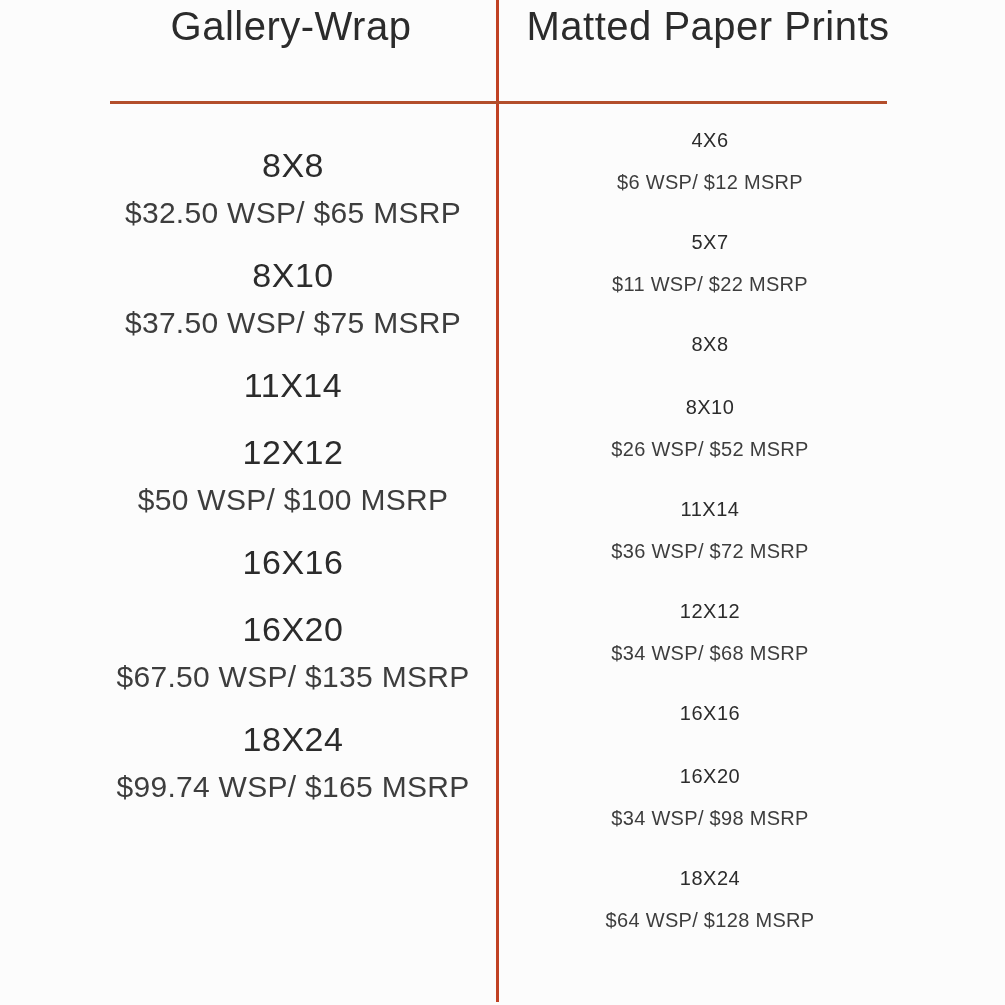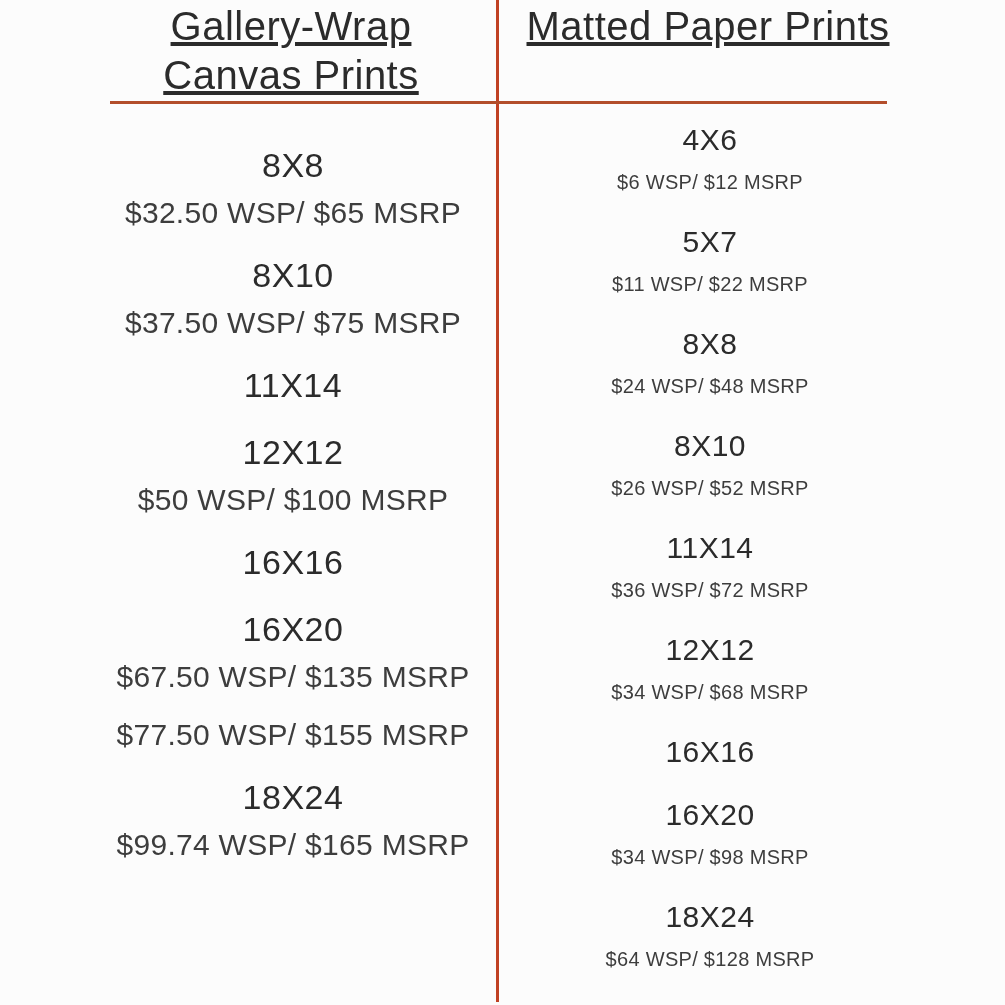--- a/index.html
+++ b/index.html
@@ -39,57 +39,55 @@
   .col-right { left: 510px; }
   .col-title {
     position: absolute;
     top: 2px; left: 0; right: 4px;
     margin: 0;
     font-size: 40px;
     font-weight: 400;
     line-height: 49px;
     letter-spacing: 0.5px;
     color: var(--text, #2b2b2b);
-    text-decoration: underline;
   }
   .title-line { display: block; }
   .items {
     position: absolute;
     left: 0; right: 0;
   }
   .col-left  .items { top: 147px; }
   .col-right .items { top: 125px; }
   .item { font-weight: 400; }
   .col-left  .item { margin-bottom: 31px; }
   .col-right .item { margin-bottom: 33px; }
   .size {
     letter-spacing: 0.5px;
     color: var(--text, #2b2b2b);
   }
   .col-left  .size { font-size: 34px; line-height: 36px; }
-  .col-right .size { font-size: 30px; line-height: 30px; }
+  .col-right .size { font-size: 20px; line-height: 30px; }
   .price {
     letter-spacing: 0.3px;
     color: var(--price-text, #3d3d3d);
   }
   .col-left  .price { font-size: 30px; line-height: 27px; margin-top: 16px; }
   .col-right .price { font-size: 20px; line-height: 24px; margin-top: 15px; }
 </style>
 </head>
 <body>
 
 <div class="page">
 
   <div class="vline"></div>
   <div class="hline"></div>
 
   <section class="col col-left">
     <h2 class="col-title">
       <span class="title-line">Gallery-Wrap</span>
-      <span class="title-line">Canvas Prints</span>
     </h2>
     <div class="items">
       <div class="item">
         <div class="size">8X8</div>
         <div class="price">$32.50 WSP/ $65 MSRP</div>
       </div>
       <div class="item">
         <div class="size">8X10</div>
         <div class="price">$37.50 WSP/ $75 MSRP</div>
       </div>
@@ -101,21 +99,20 @@
         <div class="price">$50 WSP/ $100 MSRP</div>
       </div>
       <div class="item">
         <div class="size">16X16</div>
       </div>
       <div class="item">
         <div class="size">16X20</div>
         <div class="price">$67.50 WSP/ $135 MSRP</div>
       </div>
       <div class="item">
-        <div class="price">$77.50 WSP/ $155 MSRP</div>
       </div>
       <div class="item">
         <div class="size">18X24</div>
         <div class="price">$99.74 WSP/ $165 MSRP</div>
       </div>
     </div>
   </section>
 
   <section class="col col-right">
     <h2 class="col-title">
@@ -125,21 +122,20 @@
       <div class="item">
         <div class="size">4X6</div>
         <div class="price">$6 WSP/ $12 MSRP</div>
       </div>
       <div class="item">
         <div class="size">5X7</div>
         <div class="price">$11 WSP/ $22 MSRP</div>
       </div>
       <div class="item">
         <div class="size">8X8</div>
-        <div class="price">$24 WSP/ $48 MSRP</div>
       </div>
       <div class="item">
         <div class="size">8X10</div>
         <div class="price">$26 WSP/ $52 MSRP</div>
       </div>
       <div class="item">
         <div class="size">11X14</div>
         <div class="price">$36 WSP/ $72 MSRP</div>
       </div>
       <div class="item">

